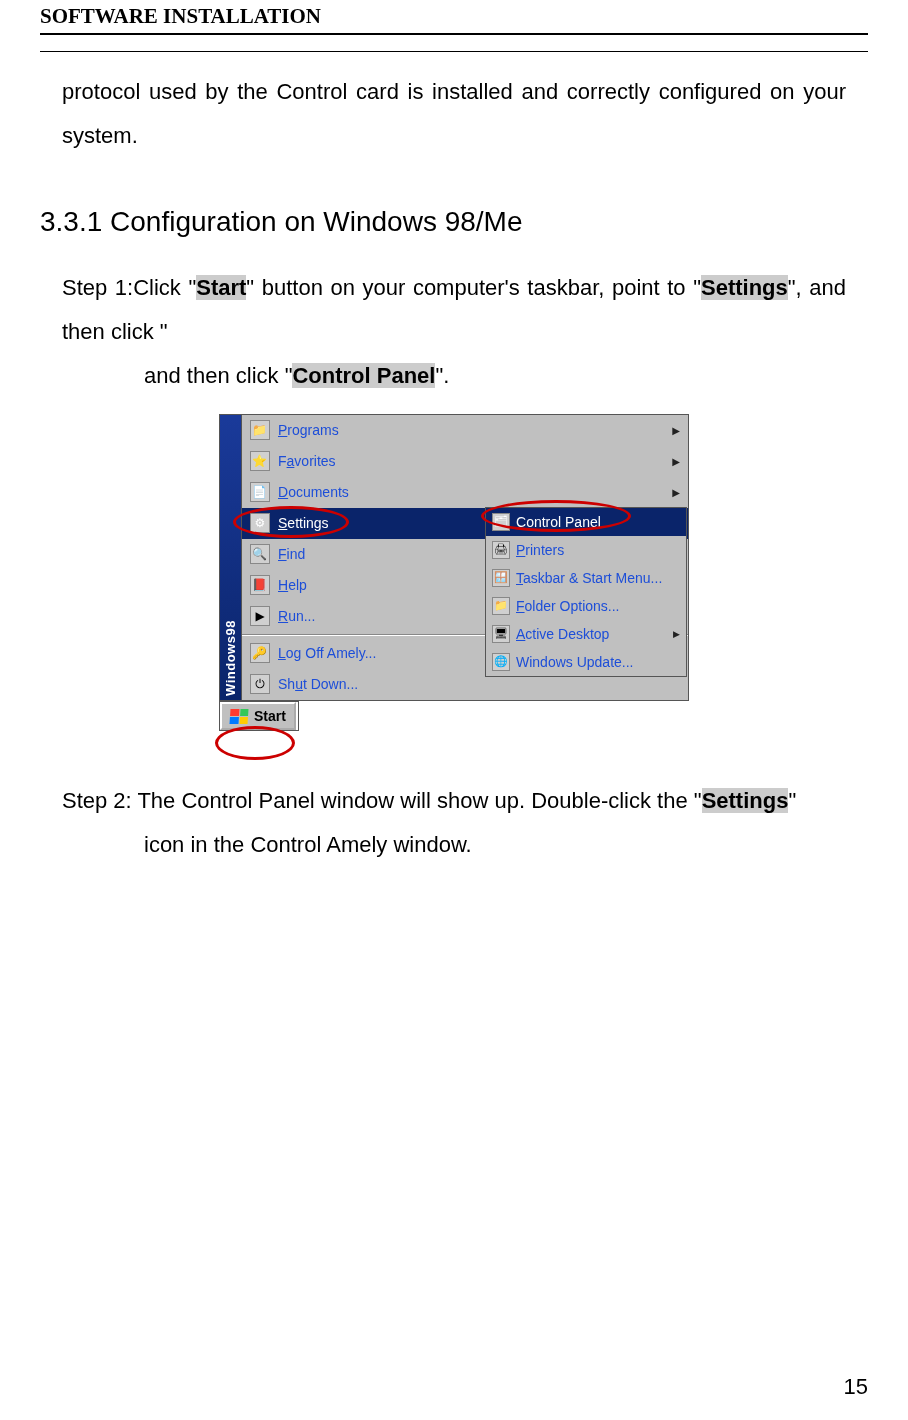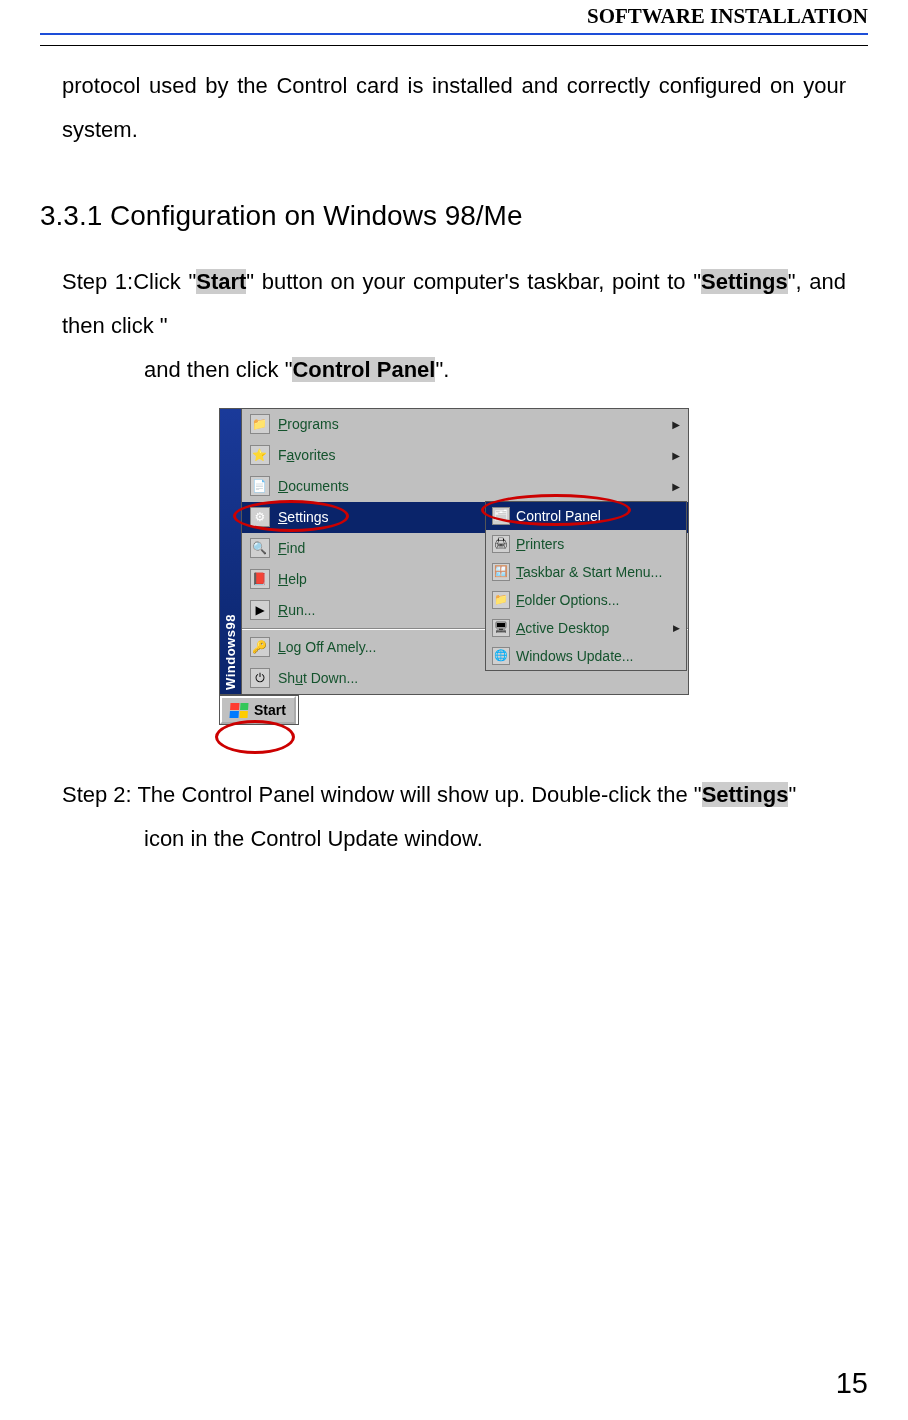--- a/index.html
+++ b/index.html
@@ -9,27 +9,27 @@
     }
     body {
       font-family: Arial, Helvetica, sans-serif;
       background: #fff;
       width: 908px;
       height: 1420px;
       position: relative;
       padding: 0 40px;
     }
     .header-title {
-      text-align: right;
+      text-align: left;
       font-family: "Times New Roman", serif;
       font-weight: bold;
       font-size: 21px;
       padding: 4px 0;
-      border-bottom: 2px solid #1d4ed8;
-      margin-bottom: 10px;
+      border-bottom: 2px solid #000000;
+      margin-bottom: 16px;
     }
     .header-rule {
       border-bottom: 1px solid #000;
       margin-bottom: 18px;
     }
     .intro-text {
       font-size: 22px;
       line-height: 2;
       text-align: justify;
       padding: 0 22px;
@@ -96,21 +96,21 @@
       margin-right: 8px;
       display: inline-flex;
       align-items: center;
       justify-content: center;
       background: #d0d0d0;
       border: 1px solid #888;
       font-size: 12px;
     }
     .menu-item .label {
       flex: 1;
-      color: #14532d;
+      color: #1d4ed8;
     }
     .menu-item .underline {
       text-decoration: underline;
     }
     .menu-item.highlight {
       background: #0a246a;
       color: #fff;
     }
     .menu-item.highlight .label {
       color: #fff;
@@ -173,21 +173,21 @@
       transform: skewX(-4deg);
     }
     .win-flag span:nth-child(1){background:#ff3b30;}
     .win-flag span:nth-child(2){background:#34c759;}
     .win-flag span:nth-child(3){background:#007aff;}
     .win-flag span:nth-child(4){background:#ffcc00;}
     .page-num {
       position: absolute;
       bottom: 20px;
       right: 40px;
-      font-size: 29px;
+      font-size: 22px;
       margin-top: 24px;
     }
   </style>
 </head>
 <body>
 
 <div class="header-title">SOFTWARE INSTALLATION</div>
 <div class="header-rule"></div>
 
 <div class="intro-text">protocol used by the Control card is installed and correctly configured on your system.</div>
@@ -290,16 +290,16 @@
           <span></span>
           <span></span>
         </span>
       <span>Start</span>
     </div>
   </div>
 </div>
 
 <div class="step" style="margin-top:48px;">
   <span>Step 2: The Control Panel window will show up. Double-click the "</span><span class="hl">Settings</span><span>"</span>
-  <div class="step-line2"><span>icon in the Control Update window.</span></div>
+  <div class="step-line2"><span>icon in the Control Amely window.</span></div>
 </div>
 
 <div class="page-num">15</div>
 
 </body></html>

